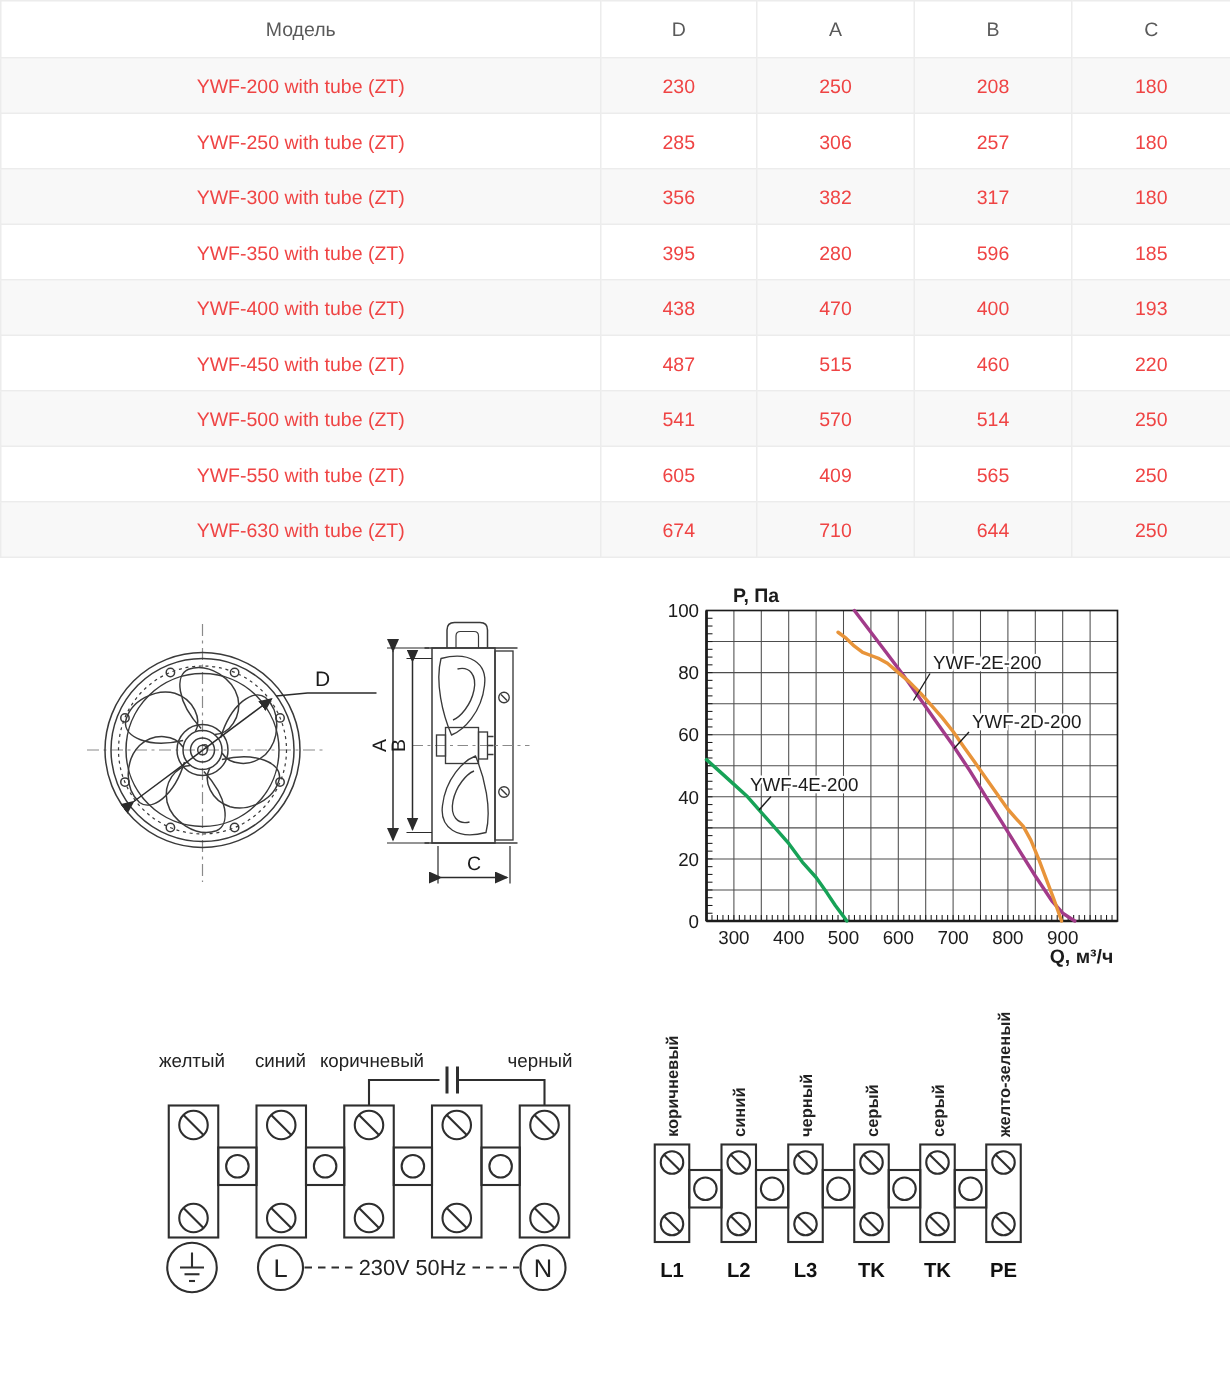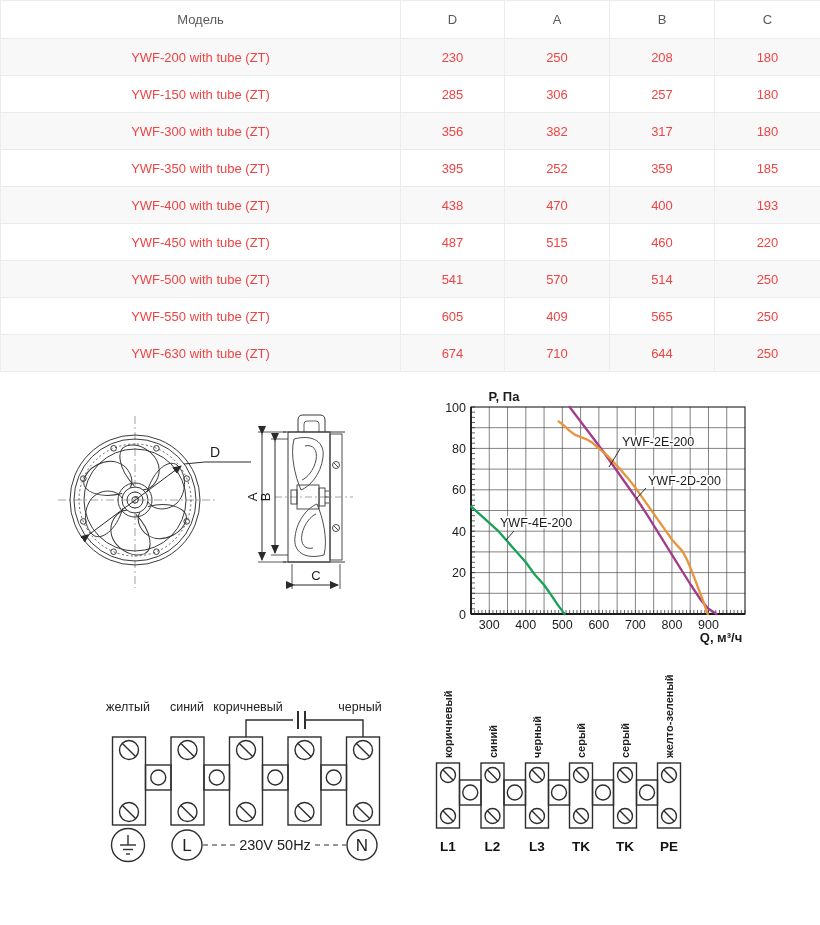--- a/index.html
+++ b/index.html
@@ -50,38 +50,38 @@
     </thead>
     <tbody id="spec-body">
         <tr>
           <td>YWF-200 with tube (ZT)</td>
           <td>230</td>
           <td>250</td>
           <td>208</td>
           <td>180</td>
         </tr>
         <tr>
-          <td>YWF-150 with tube (ZT)</td>
+          <td>YWF-250 with tube (ZT)</td>
           <td>285</td>
           <td>306</td>
           <td>257</td>
           <td>180</td>
         </tr>
         <tr>
           <td>YWF-300 with tube (ZT)</td>
           <td>356</td>
           <td>382</td>
           <td>317</td>
           <td>180</td>
         </tr>
         <tr>
           <td>YWF-350 with tube (ZT)</td>
           <td>395</td>
-          <td>252</td>
-          <td>359</td>
+          <td>280</td>
+          <td>596</td>
           <td>185</td>
         </tr>
         <tr>
           <td>YWF-400 with tube (ZT)</td>
           <td>438</td>
           <td>470</td>
           <td>400</td>
           <td>193</td>
         </tr>
         <tr>

